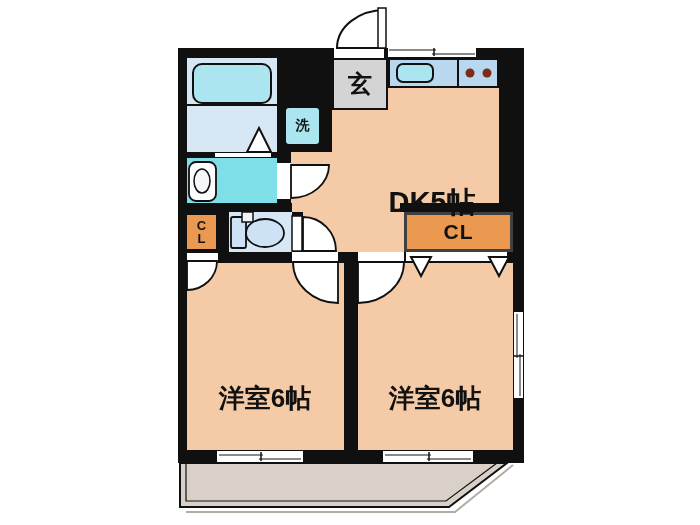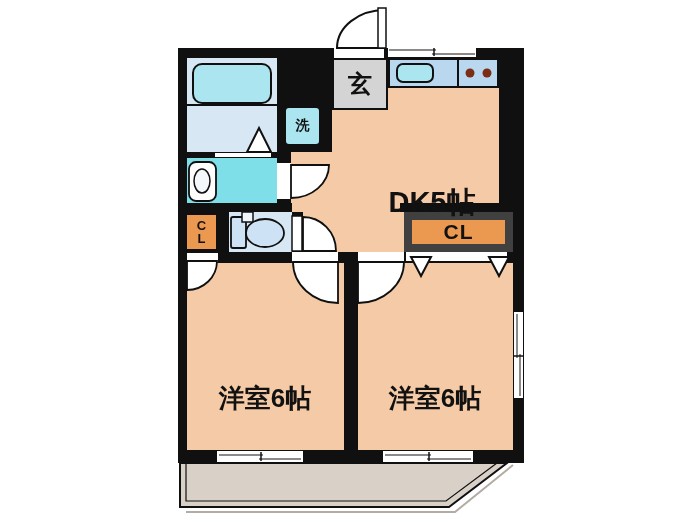--- a/index.html
+++ b/index.html
@@ -23,21 +23,21 @@
   .washroom-wall {left:277px;top:152px;width:14px;height:60px;background:#101010;}
   .washroom-door-gap{left:277px;top:163px;width:14px;height:36px;background:#ffffff;}
   .mid-wall-left {left:178px;top:203px;width:114px;height:9px;background:#101010;}
   .closet-left   {left:184px;top:212px;width:35px;height:40px;background:#eb9851;border:3px solid #101010;
                   display:flex;flex-direction:column;align-items:center;justify-content:center;
                   font-size:13px;line-height:13px;font-weight:600;}
   .cl-toilet-wall{left:219px;top:212px;width:10px;height:40px;background:#101010;}
   .toilet-room   {left:229px;top:212px;width:63px;height:40px;background:#d8e7f4;}
   .toilet-right-wall{left:292px;top:212px;width:11px;height:40px;background:#101010;}
   .mid-wall-right{left:400px;top:203px;width:113px;height:9px;background:#101010;}
-  .closet-right  {left:404px;top:212px;width:109px;height:40px;background:#eb9851;border:8px solid #404040;
+  .closet-right  {left:404px;top:212px;width:109px;height:40px;background:#eb9851;border:3px solid #404040;
                   display:flex;align-items:center;justify-content:center;font-size:21px;font-weight:600;letter-spacing:1px;}
   .h-wall        {left:178px;top:252px;width:346px;height:11px;background:#101010;}
   .opening-cl-left   {left:187px;top:253px;width:31px;height:9px;background:#ffffff;}
   .opening-door-left {left:292px;top:252px;width:46px;height:10px;background:#ffffff;}
   .opening-door-right{left:358px;top:252px;width:46px;height:10px;background:#ffffff;}
   .opening-cl-right  {left:406px;top:252px;width:101px;height:9px;background:#ffffff;}
   .divider-wall  {left:344px;top:263px;width:14px;height:187px;background:#101010;}
   .genkan        {left:332px;top:58px;width:56px;height:52px;background:#d4d4d4;border:2px solid #101010;
                   display:flex;align-items:center;justify-content:center;font-size:24px;font-weight:600;}
   .entrance-gap  {left:334px;top:48px;width:50px;height:10px;background:#ffffff;}

